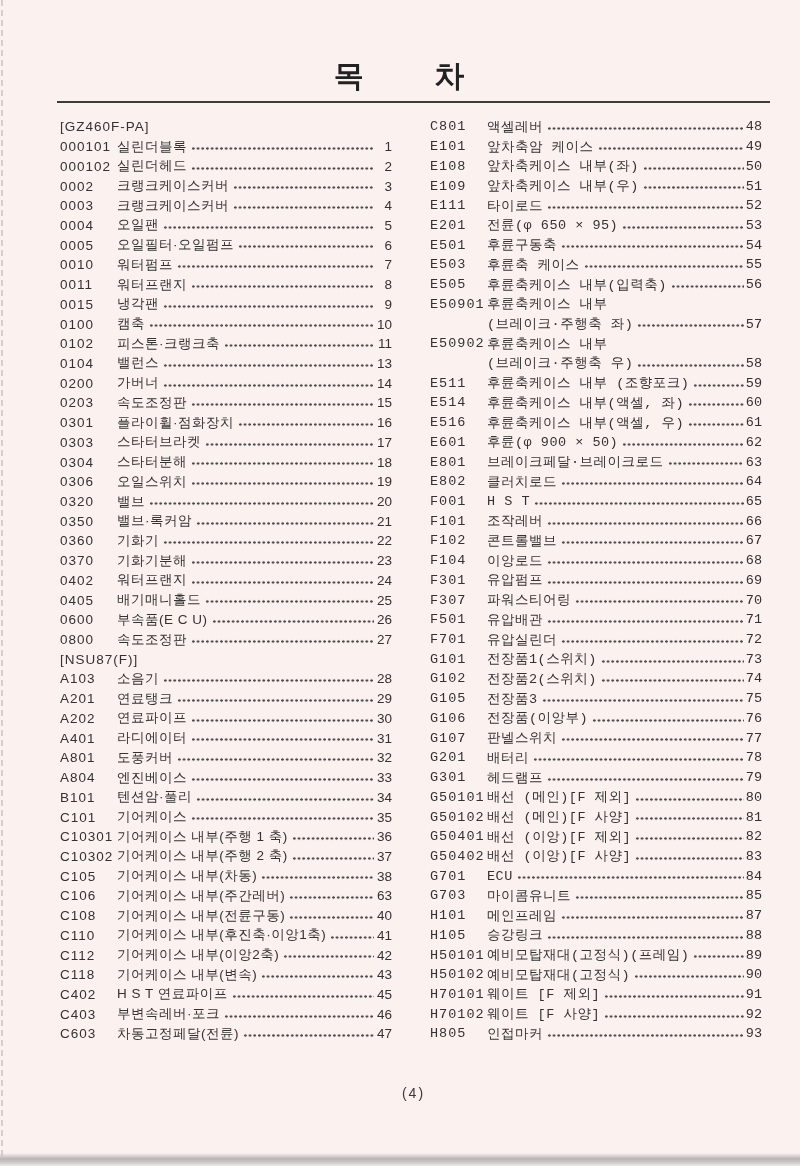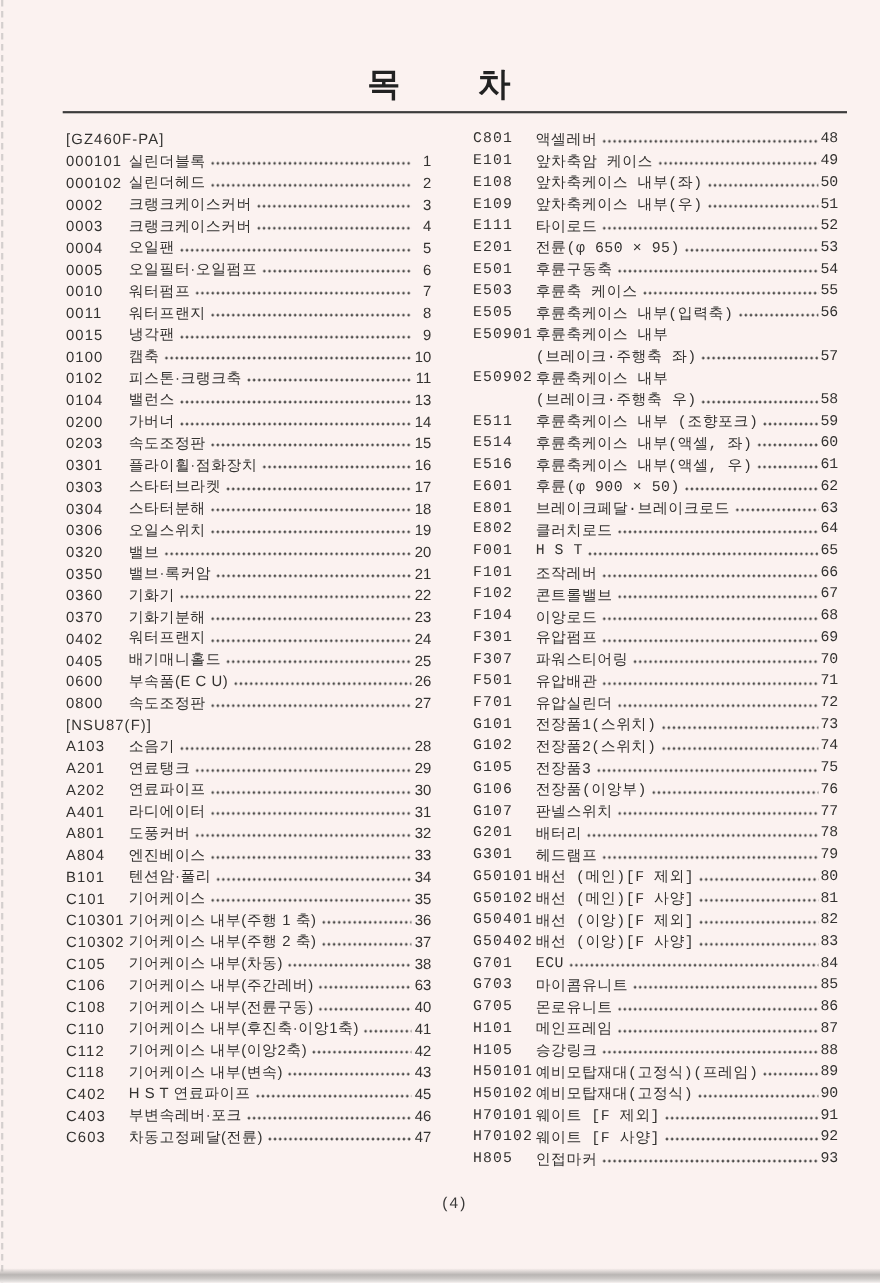--- a/index.html
+++ b/index.html
@@ -566,26 +566,20 @@
     <span class="dots"></span>
     <span class="pnum">84</span>
   </div>
         <div class="row">
     <span class="code">G703</span>
     <span class="label">마이콤유니트</span>
     <span class="dots"></span>
     <span class="pnum">85</span>
   </div>
         <div class="row">
-    <span class="code">G705</span>
-    <span class="label">몬로유니트</span>
-    <span class="dots"></span>
-    <span class="pnum">86</span>
-  </div>
-        <div class="row">
     <span class="code">H101</span>
     <span class="label">메인프레임</span>
     <span class="dots"></span>
     <span class="pnum">87</span>
   </div>
         <div class="row">
     <span class="code">H105</span>
     <span class="label">승강링크</span>
     <span class="dots"></span>
     <span class="pnum">88</span>

